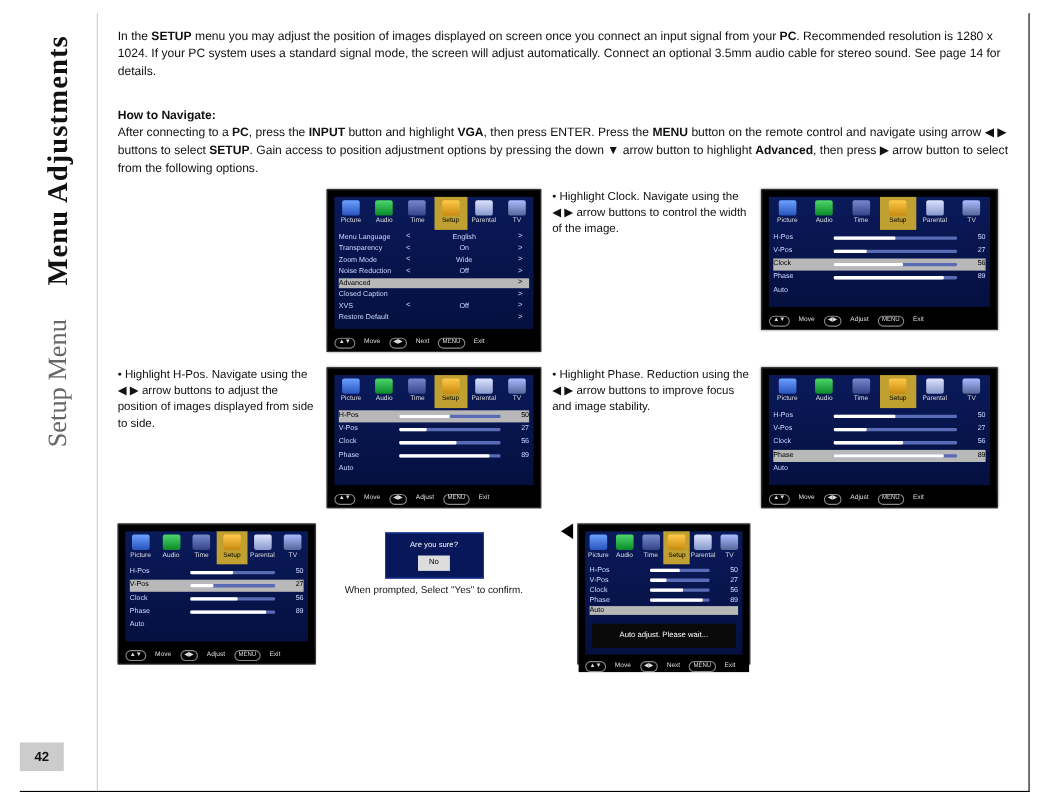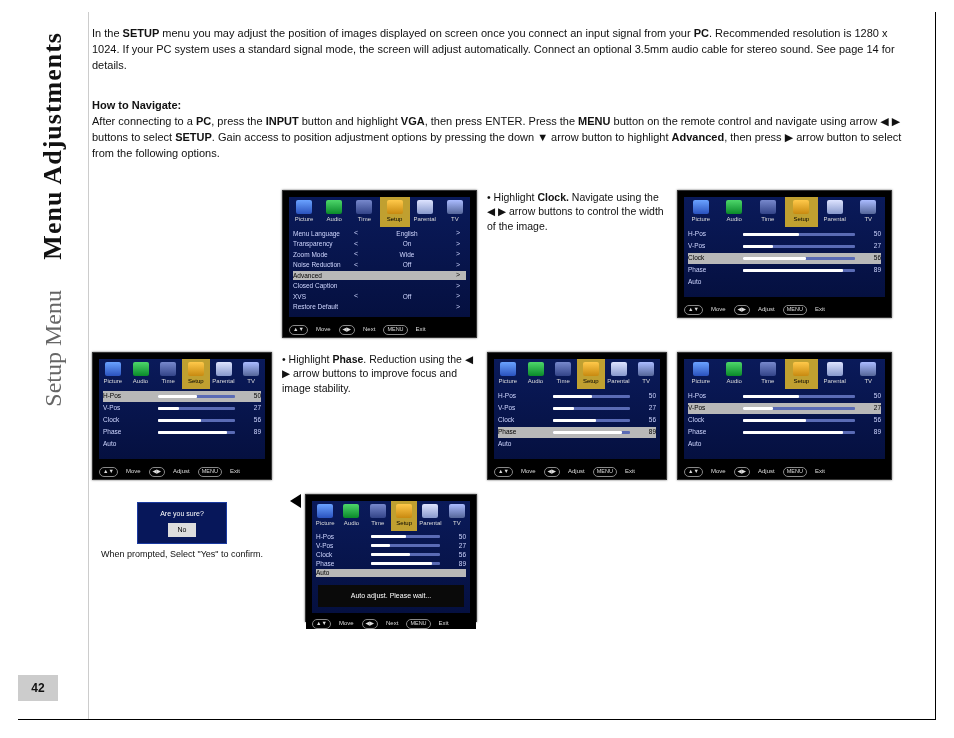--- a/index.html
+++ b/index.html
@@ -3,28 +3,28 @@
 <meta charset="utf-8">
 <style>
   * { box-sizing: border-box; margin: 0; padding: 0; }
   body { font-family: Arial, Helvetica, sans-serif; background: #fff; width: 954px; height: 738px; position: relative; overflow: hidden; }
   .page { width: 954px; height: 738px; position: relative; padding: 12px 18px 18px 18px; }
   .outer-border { border-right: 1.5px solid #000; border-bottom: 1.5px solid #000; width: 100%; height: 100%; position: relative; display: flex; }
   .left-rail { width: 70px; display: flex; flex-direction: column; align-items: center; justify-content: flex-start; padding-top: 20px; }
   .vtext { writing-mode: vertical-rl; transform: rotate(180deg); font-weight: bold; font-size: 26px; letter-spacing: 1px; color: #111; font-family: Georgia, 'Times New Roman', serif; }
   .vtext2 { writing-mode: vertical-rl; transform: rotate(180deg); font-size: 24px; color: #666; font-family: Georgia, 'Times New Roman', serif; font-weight: 300; margin-top: 30px; }
   .gray-block { background: #ccc; width: 40px; height: 26px; display:flex; align-items:center; justify-content:center; font-size: 12px; font-weight: bold; color:#111; position:absolute; bottom:18px; left:0; }
-  .content { flex: 1; padding: 14px 18px 14px 3px; font-size: 11px; line-height: 1.45; color:#111; border-left: 1.5px solid #ccc;}
+  .content { flex: 1; padding: 14px 18px 14px 18px; font-size: 11px; line-height: 1.45; color:#111; border-left: 1.5px solid #ccc;}
   .intro { margin-bottom: 10px; }
   .how { font-weight: bold; margin-top: 24px; }
-  .nav-text { margin-bottom: 28px; }
+  .nav-text { margin-bottom: 10px; }
   .grid { display: grid; grid-template-columns: 180px 195px 180px 215px; column-gap: 10px; row-gap: 14px; margin-top: 6px;}
   
   .desc { font-size: 10.5px; line-height: 1.4; }
-  .desc b { font-weight: bold; }
+  .desc b { font-weight: normal; }
   .bullet::before { content:"• "; }
   .confirm-note { font-size: 9px; text-align:center; margin-top:4px; }
 
   
   .osd { background:#000; border:1px solid #333; width: 100%; height: 128px; position:relative; font-size:8px; color:#fff; display:flex; flex-direction:column; box-shadow: 0 0 2px rgba(0,0,0,.6);}
   .osd.tall { height: 148px; }
   .osd-inner { flex:1; background: linear-gradient(#0a1a5a,#051040); margin:6px; display:flex; flex-direction:column;}
   .tabbar { display:flex; height: 30px; }
   .tab { flex:1; display:flex; flex-direction:column; align-items:center; justify-content:center; gap:1px; font-size:6px; color:#dcdcdc;}
   .tab.active { background:#c0a030; color:#000; }
@@ -270,20 +270,21 @@
           <div class="footer">
             <span class="key">▲▼</span>
               <span>Move</span>
             <span class="key">◀▶</span>
               <span>Adjust</span>
             <span class="key">MENU</span>
               <span>Exit</span>
           </div>
         </div>
 
+        <p class="desc bullet">Highlight <b>H-Pos.</b> <span>Navigate using the ◀ ▶ arrow buttons to adjust the position of images displayed from side to side.</span></p>
 
         <div class="osd">
           <div class="osd-inner">
             <div class="tabbar">
                 <div class="tab">
                   <div class="ico i-pic"></div>
                   <div>Picture</div>
                 </div>
                 <div class="tab">
                   <div class="ico i-aud"></div>

